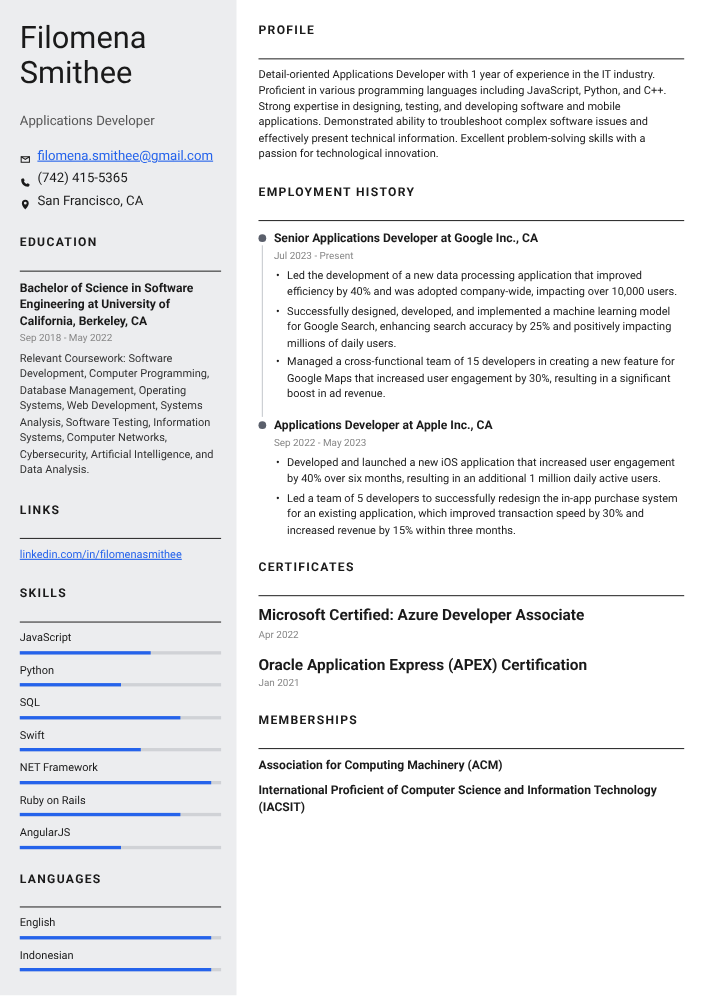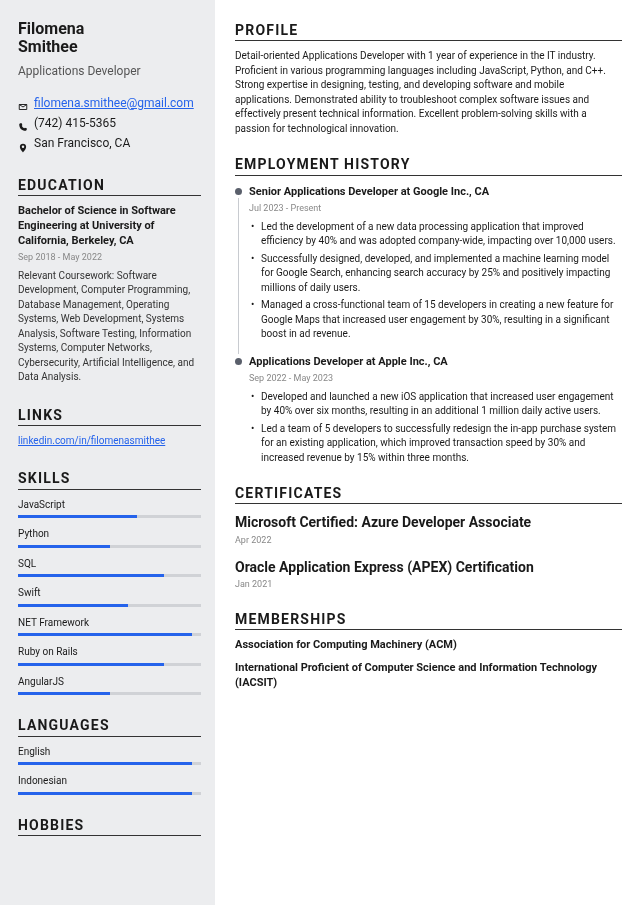--- a/index.html
+++ b/index.html
@@ -1,25 +1,25 @@
 <!DOCTYPE html>
 <html><head>
 <meta charset="utf-8">
 <style>
 *{box-sizing:border-box;margin:0;padding:0}
 body{font-family:-apple-system,BlinkMacSystemFont,"Segoe UI",Roboto,sans-serif;width:640px;height:905px;display:flex;background:#fff;color:#1a1a1a;font-size:10px;line-height:1.45}
 .sidebar{width:215px;background:#ecedef;padding:20px 14px 0 18px}
 .main{flex:1;padding:20px 18px 0 20px}
-.name{font-size:16px;font-weight:700;line-height:1.1;margin-bottom:8px}
+.name{font-size:28px;font-weight:400;line-height:1.1;margin-bottom:20px}
 .title{font-size:12px;color:#555;margin-bottom:14px}
 .contact{margin-bottom:22px}
 .contact-item{display:flex;align-items:flex-end;gap:6px;margin-bottom:3px;font-size:12px}
 .contact-item svg{width:10px;height:10px;flex-shrink:0}
 .contact-item a{color:#2563eb;text-decoration:underline}
-.sec-h{font-size:14px;font-weight:700;letter-spacing:1.2px;text-transform:uppercase;border-bottom:1.5px solid #333;padding-bottom:0;margin-bottom:8px}
+.sec-h{font-size:11px;font-weight:700;letter-spacing:1.2px;text-transform:uppercase;border-bottom:1.5px solid #333;padding-bottom:17px;margin-bottom:8px}
 .main .sec-h{color:#1a1a1a}
 .edu-title{font-size:11px;font-weight:700;line-height:1.35;margin-bottom:2px}
 .date{font-size:9px;color:#888;margin-bottom:5px}
 .body-text{font-size:10px;line-height:1.45;color:#333}
 .sidebar-sec{margin-bottom:20px}
 .link{color:#2563eb;text-decoration:underline;font-size:10px}
 .skill{margin-bottom:9px}
 .skill-name{font-size:10px;margin-bottom:3px}
 .bar{height:3px;background:#d0d2d6;position:relative}
 .bar-fill{position:absolute;left:0;top:0;height:3px;background:#2563eb}

